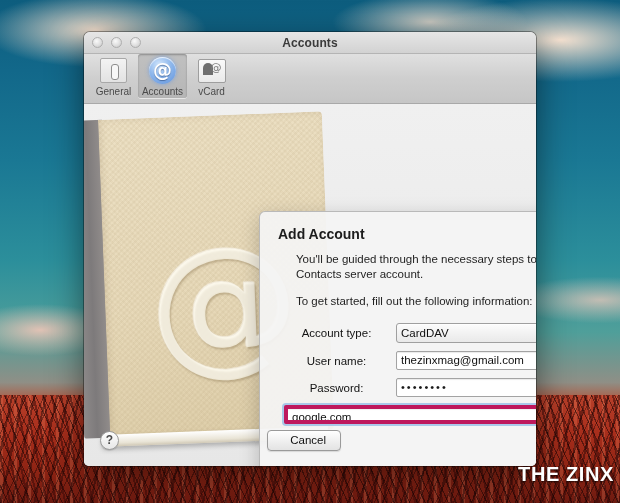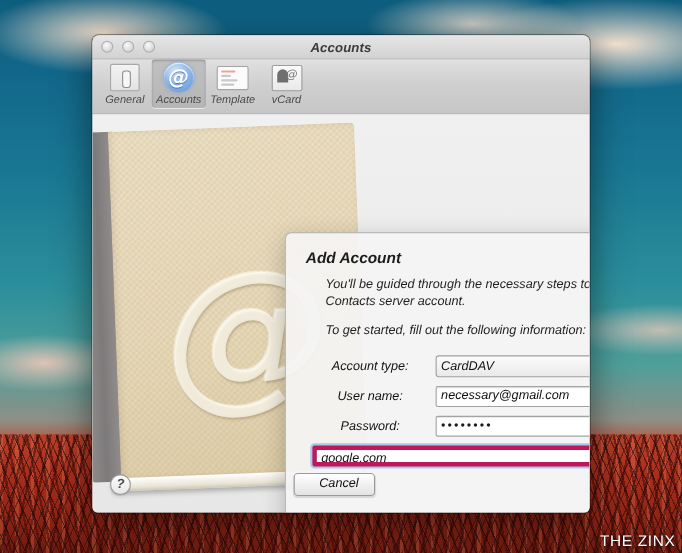--- a/index.html
+++ b/index.html
@@ -39,21 +39,20 @@
       repeating-linear-gradient(115deg, rgba(20,2,2,.4) 0 1px, rgba(20,2,2,0) 1px 8px);
   }
 
   
   #window {
     position: absolute; left: 84px; top: 32px; width: 452px; height: 434px;
     background: #ececec;
     border-radius: 6px 6px 5px 5px;
     box-shadow: 0 10px 34px rgba(0,0,0,.5), 0 0 0 1px rgba(0,0,0,.35);
     overflow: hidden;
-    font-style: italic;
   }
   #titlebar {
     position: relative; height: 22px;
     background: linear-gradient(180deg, #e6e6e6 0%, #d2d2d2 100%);
     border-bottom: 1px solid #b4b4b4;
     display: flex; align-items: center;
   }
   .traffic { display: flex; gap: 8px; margin-left: 8px; }
   .light {
     width: 11px; height: 11px; border-radius: 50%;
@@ -232,22 +231,22 @@
     font-size: 11.5px; color: #101010; line-height: 19px; text-align: right;
     box-shadow: 0 1px 1px rgba(0,0,0,.12);
   }
   .btn.disabled { color: #a6a6a6; border-color: #c2c2c2;
     background: linear-gradient(180deg,#fbfbfb 0%, #f3f3f3 100%); box-shadow:none; }
   #btn-cancel { position: absolute; left: 183px; }
   #btn-goback { position: absolute; left: 371px; }
 
   
   #watermark {
-    position: absolute; right: 6px; bottom: 4px;
-    font-size: 14px; font-weight: normal; color: #ffffff;
+    position: absolute; right: 6px; bottom: 17px;
+    font-size: 20px; font-weight: bold; color: #ffffff;
     letter-spacing: .6px;
     text-shadow: 0 1px 2px rgba(0,0,0,.75);
   }
 </style>
 </head>
 <body>
 
 <div id="desktop">
   <div id="grass"></div>
 
@@ -271,31 +270,20 @@
         <div class="tb-label">General</div>
       </div>
 
       <div class="tb-item selected">
         <div class="tb-icon">
           <div class="ico-at">@</div>
         </div>
         <div class="tb-label">Accounts</div>
       </div>
 
-      <div class="tb-item">
-        <div class="tb-icon">
-          <div class="ico-card">
-              <i></i>
-              <i></i>
-              <i></i>
-              <i></i>
-            </div>
-        </div>
-        <div class="tb-label">Template</div>
-      </div>
 
       <div class="tb-item">
         <div class="tb-icon">
           <div class="ico-vcard">
               <span class="person"></span>
               <span class="at2">@</span>
             </div>
         </div>
         <div class="tb-label">vCard</div>
       </div>
@@ -323,21 +311,21 @@
           <div class="row">
             <label>Account type:</label>
             <div class="select">
               <span>CardDAV</span>
               
             </div>
           </div>
 
           <div class="row">
             <label>User name:</label>
-            <div class="field">necessary@gmail.com</div>
+            <div class="field">thezinxmag@gmail.com</div>
           </div>
 
           <div class="row">
             <label>Password:</label>
             <div class="field dots">••••••••</div>
           </div>
 
           <div class="row">
             <div class="field focused">google.com</div>
           </div>

